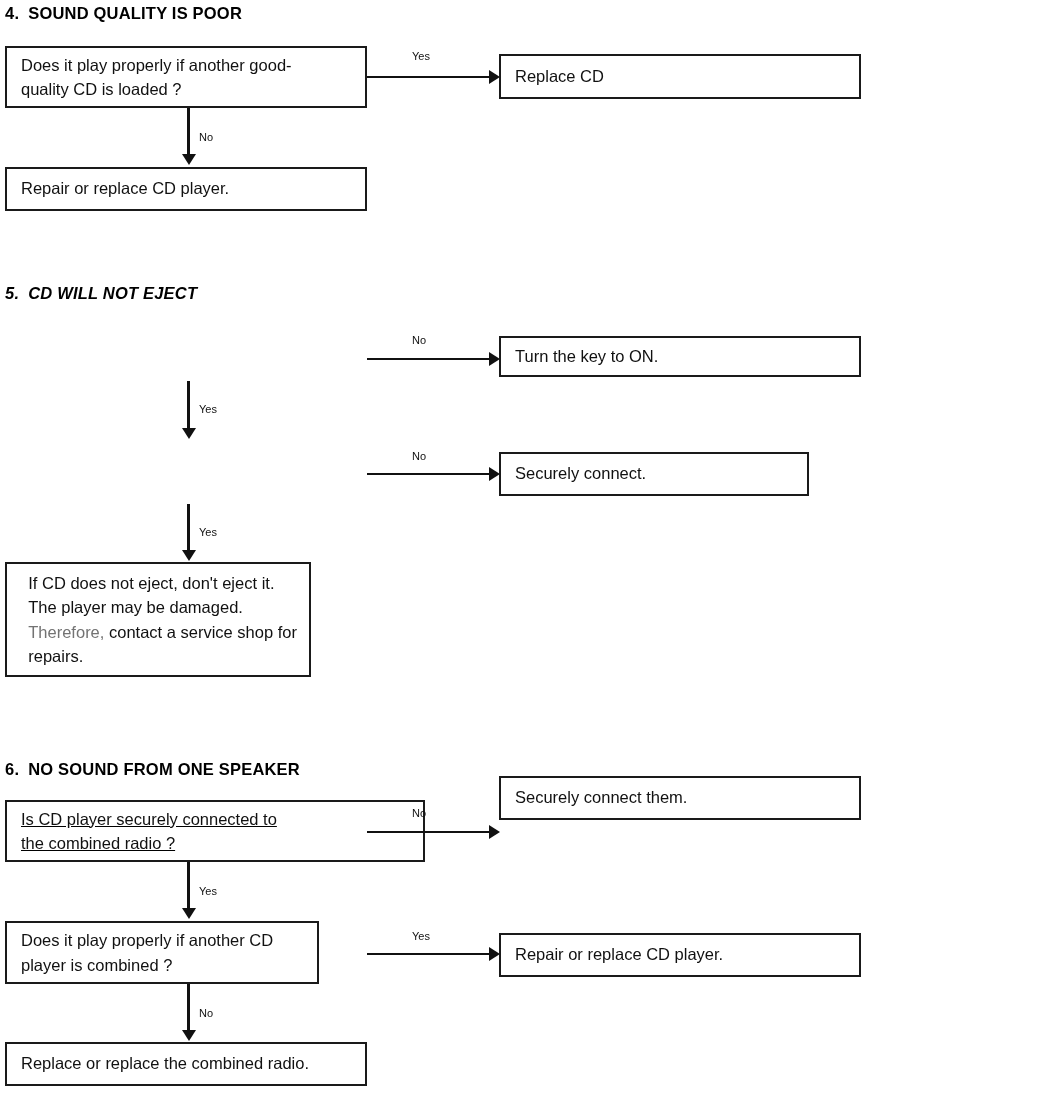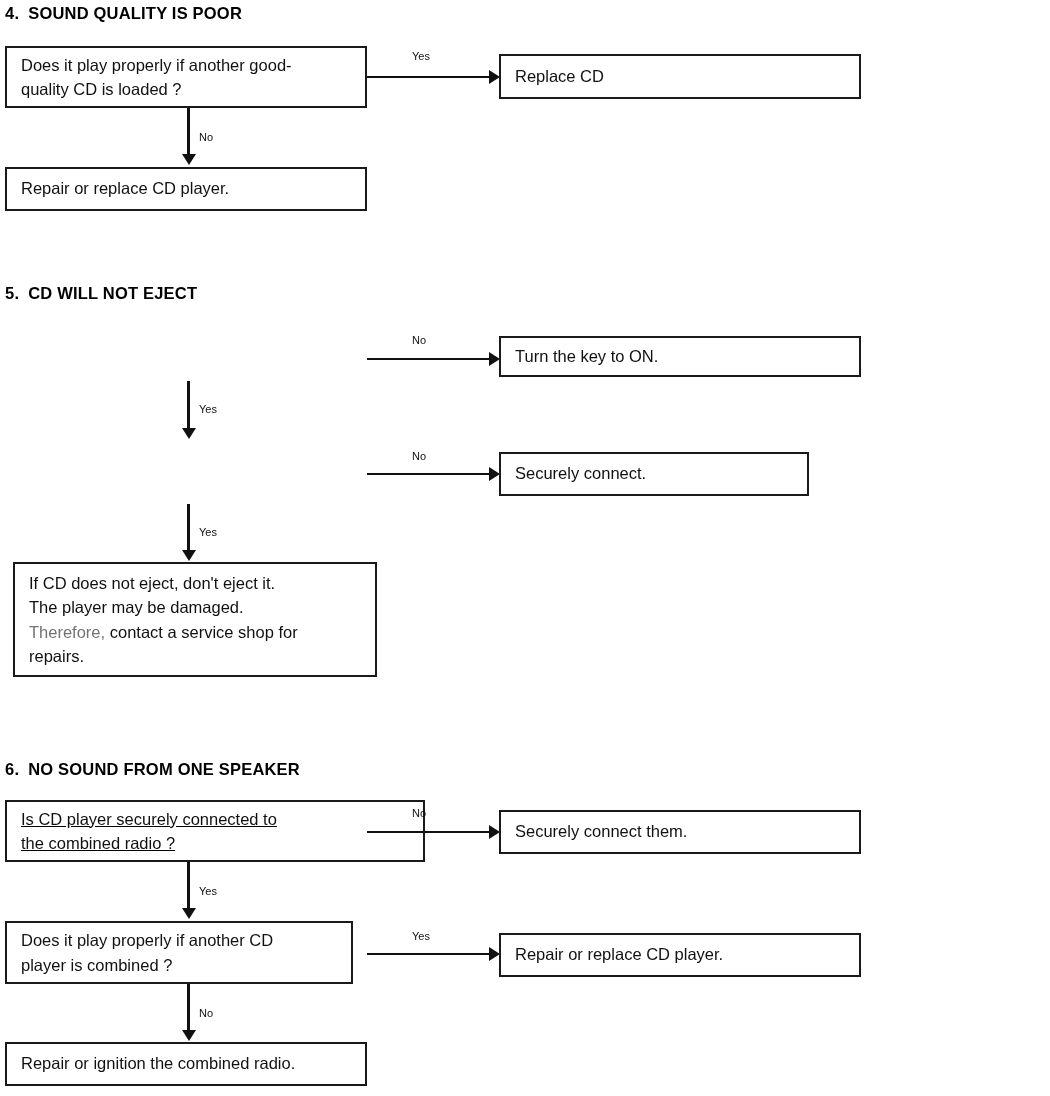--- a/index.html
+++ b/index.html
@@ -112,21 +112,21 @@
   </div>
 
   <div class="v-line" style="left:187px; top:108px; height:49px;"></div>
   <div class="v-arrow-head" style="left:181.5px; top:154px;"></div>
   <div class="edge-label" style="left:199px; top:131px;">No</div>
 
   <div class="fc-box" style="left:5px; top:167px; width:362px; height:44px;">
     <span class="box-text">Repair or replace CD player.</span>
   </div>
 
-  <div class="section-heading" style="left:5px; top:284px;">
+  <div class="section-heading" style="left:5px; top:284px;font-style:italic;">
     <span class="num">5.</span><span>CD WILL NOT EJECT</span>
   </div>
 
 
   <div class="h-line" style="left:367px; top:357.5px; width:125px;"></div>
   <div class="h-arrow-head" style="left:489px; top:352px;"></div>
   <div class="edge-label" style="left:412px; top:334px;">No</div>
 
   <div class="fc-box" style="left:499px; top:336px; width:362px; height:41px;">
     <span class="box-text">Turn the key to ON.</span>
@@ -142,59 +142,59 @@
   <div class="edge-label" style="left:412px; top:450px;">No</div>
 
   <div class="fc-box" style="left:499px; top:452px; width:310px; height:44px;">
     <span class="box-text">Securely connect.</span>
   </div>
 
   <div class="v-line" style="left:187px; top:504px; height:49px;"></div>
   <div class="v-arrow-head" style="left:181.5px; top:550px;"></div>
   <div class="edge-label" style="left:199px; top:526px;">Yes</div>
 
-  <div class="fc-box" style="left:13px; top:562px; width:364px; height:115px;">
+  <div class="fc-box" style="left:5px; top:562px; width:306px; height:115px;justify-content:flex-end;">
     <span class="box-text multiline"><span>If  CD does not eject, don't eject it.</span><br><span>The player may be damaged.</span><br><span class="emph-grey">Therefore,</span><span> contact a service shop for</span><br><span>repairs.</span></span>
   </div>
 
   <div class="section-heading" style="left:5px; top:760px;">
     <span class="num">6.</span><span>NO SOUND FROM ONE SPEAKER</span>
   </div>
 
   <div class="fc-box" style="left:5px; top:800px; width:420px; height:62px;text-decoration:underline;">
     <span class="box-text multiline">Is CD player securely connected to
 the combined radio ?</span>
   </div>
 
   <div class="h-line" style="left:367px; top:830.5px; width:125px;"></div>
   <div class="h-arrow-head" style="left:489px; top:825px;"></div>
   <div class="edge-label" style="left:412px; top:807px;">No</div>
 
-  <div class="fc-box" style="left:499px; top:810px; width:362px; height:44px;">
+  <div class="fc-box" style="left:499px; top:776px; width:362px; height:44px;">
     <span class="box-text">Securely connect them.</span>
   </div>
 
   <div class="v-line" style="left:187px; top:862px; height:49px;"></div>
   <div class="v-arrow-head" style="left:181.5px; top:908px;"></div>
   <div class="edge-label" style="left:199px; top:885px;">Yes</div>
 
-  <div class="fc-box" style="left:5px; top:921px; width:348px; height:63px;">
+  <div class="fc-box" style="left:5px; top:921px; width:314px; height:63px;">
     <span class="box-text multiline">Does it play properly if another CD
 player is combined ?</span>
   </div>
 
   <div class="h-line" style="left:367px; top:952.5px; width:125px;"></div>
   <div class="h-arrow-head" style="left:489px; top:947px;"></div>
   <div class="edge-label" style="left:412px; top:930px;">Yes</div>
 
   <div class="fc-box" style="left:499px; top:933px; width:362px; height:44px;">
     <span class="box-text">Repair or replace CD player.</span>
   </div>
 
   <div class="v-line" style="left:187px; top:984px; height:49px;"></div>
   <div class="v-arrow-head" style="left:181.5px; top:1030px;"></div>
   <div class="edge-label" style="left:199px; top:1007px;">No</div>
 
   <div class="fc-box" style="left:5px; top:1042px; width:362px; height:44px;">
-    <span class="box-text">Repair or ignition the combined radio.</span>
+    <span class="box-text">Replace or replace the combined radio.</span>
   </div>
 
 </div>
 
 </body></html>

